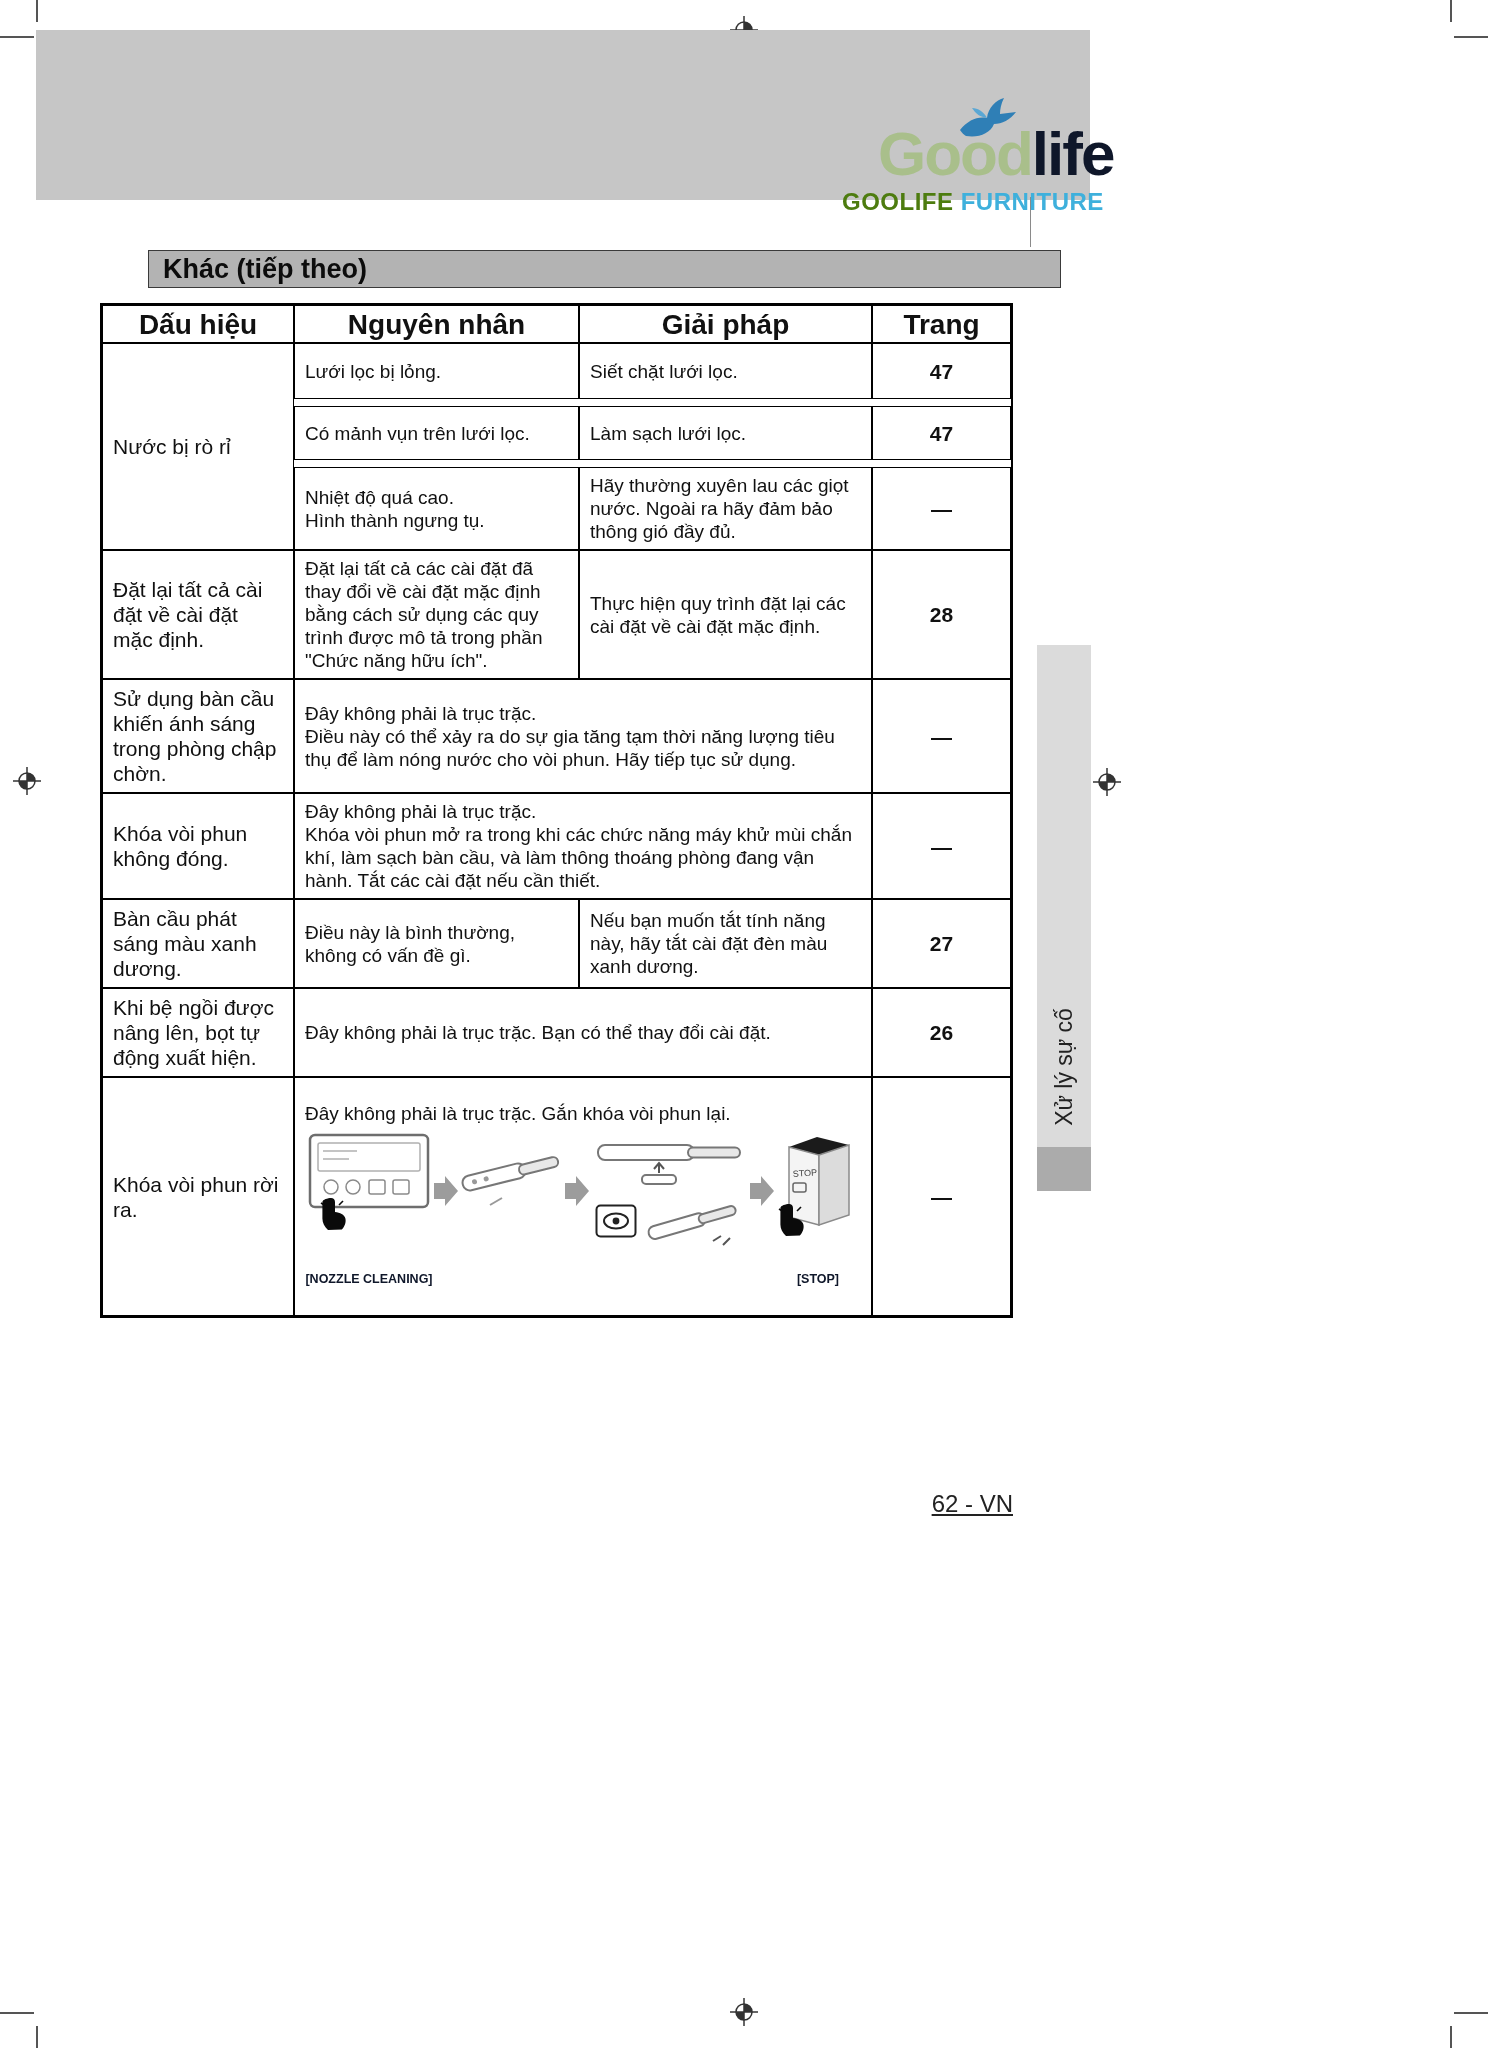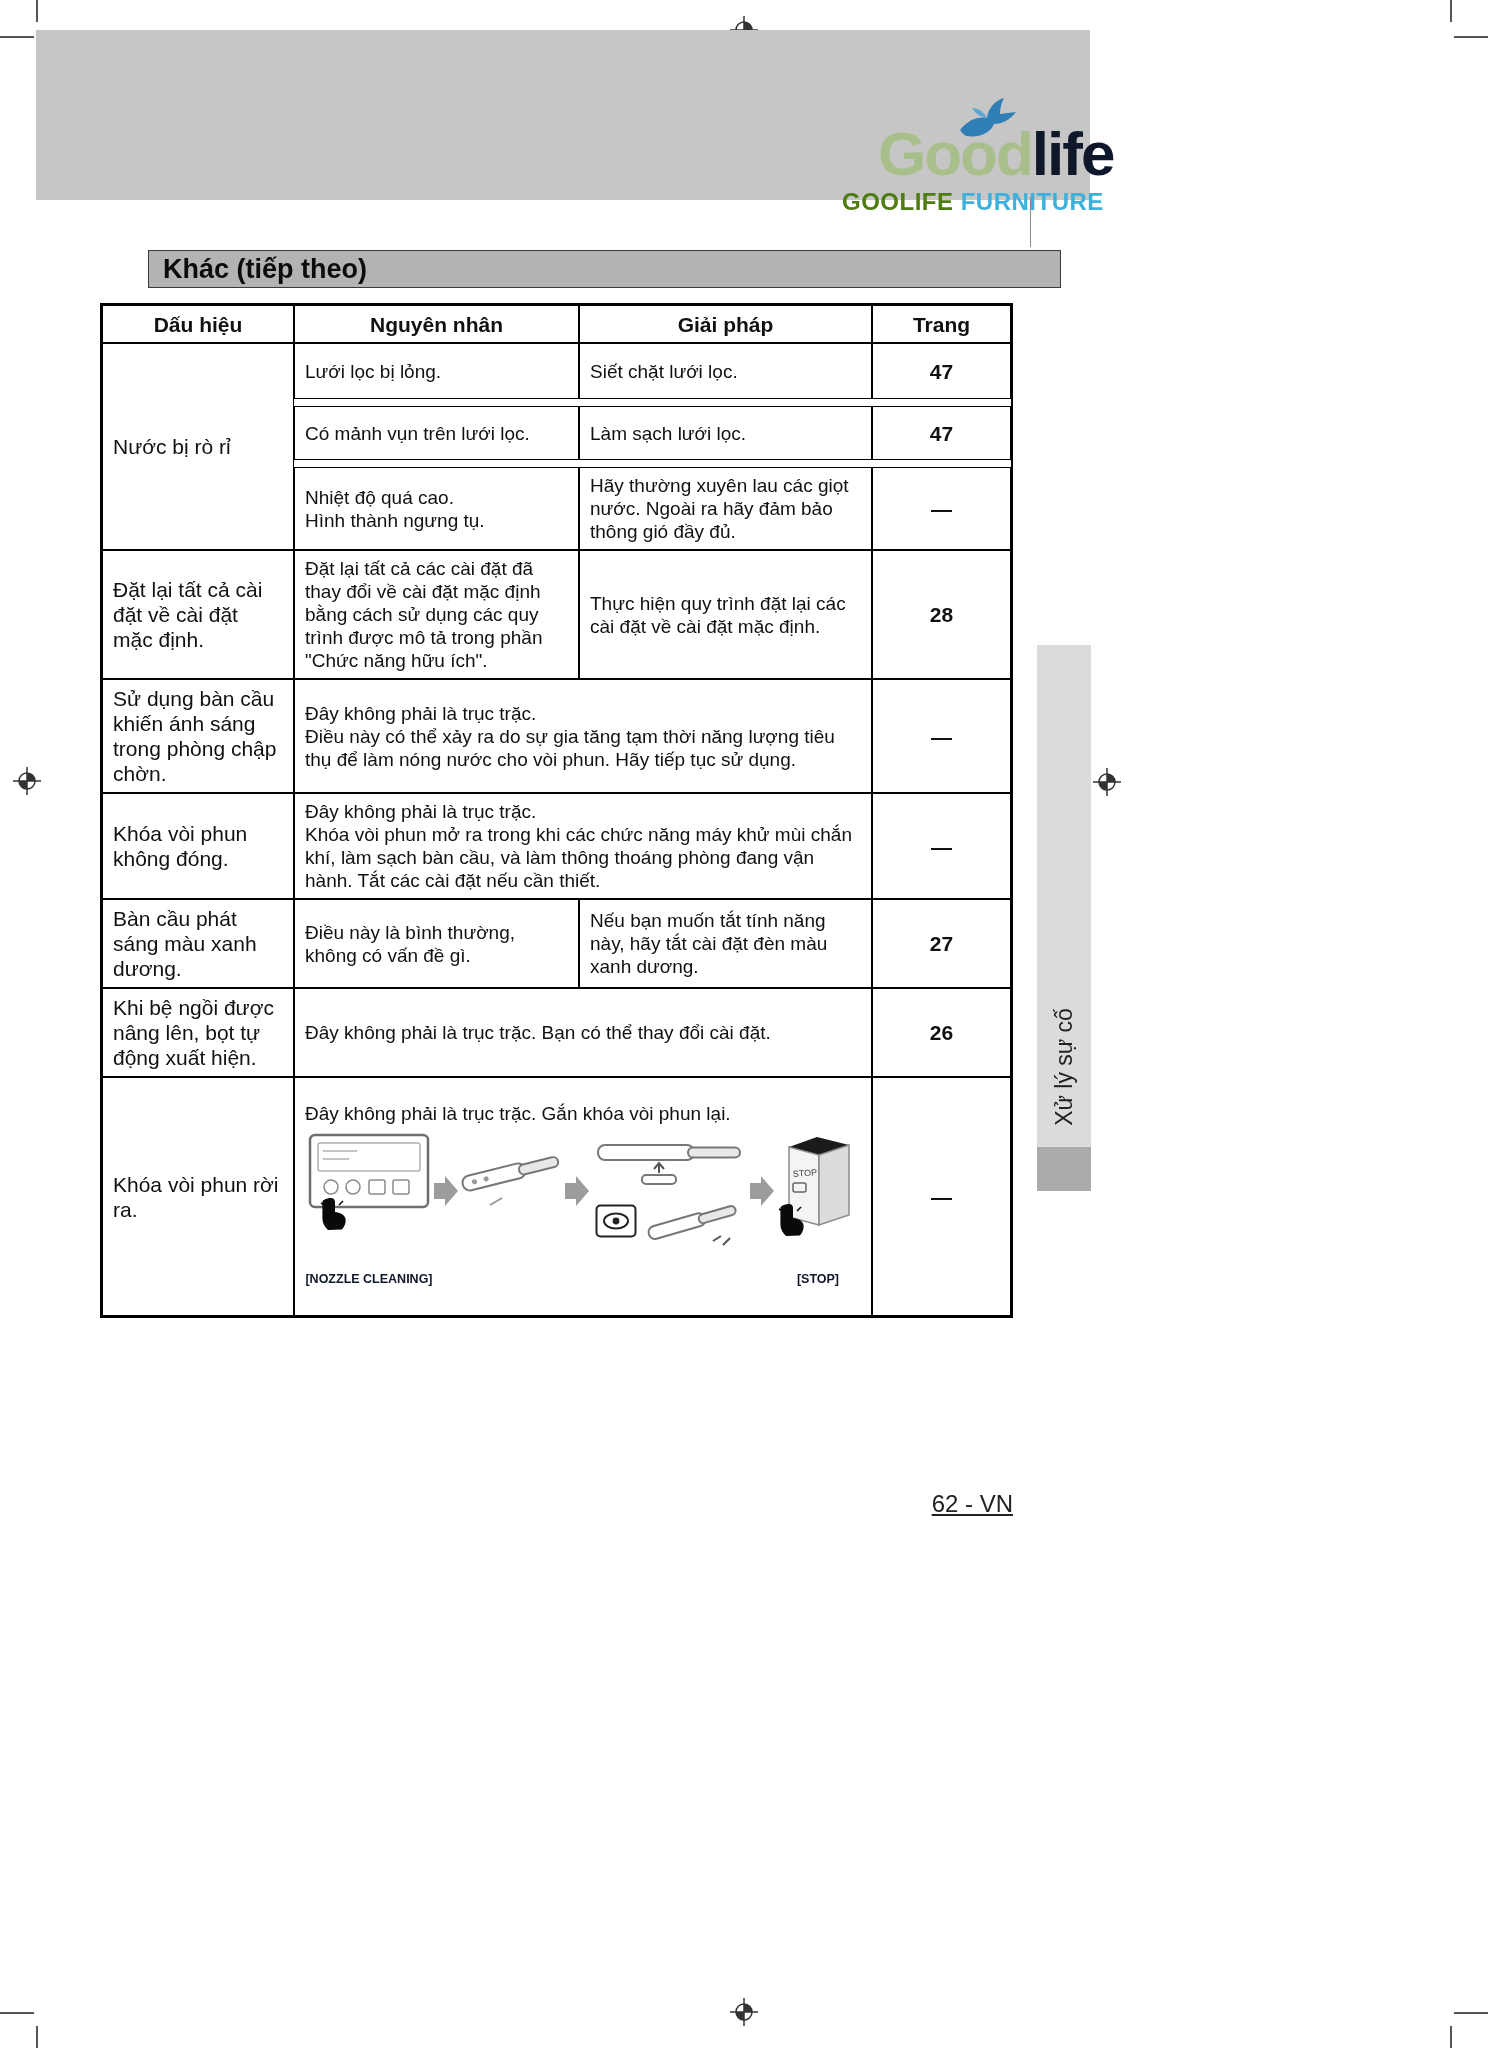--- a/index.html
+++ b/index.html
@@ -40,21 +40,21 @@
     grid-template-columns:192px 285px 293px 1fr;
     grid-template-rows:38px auto 7px auto 7px auto auto auto auto auto auto auto;
     border:2px solid #000; background:#fff;
   }
   .c {
     border:1px solid #000; padding:6px 10px;
     font-size:19px; line-height:23px;
     display:flex; flex-direction:column; justify-content:center;
     background:#fff;
   }
-  .head { font-weight:bold; font-size:21px; align-items:center; justify-content:center; text-align:left; padding:4px; }
+  .head { font-weight:bold; font-size:28px; align-items:center; justify-content:center; text-align:left; padding:4px; }
   .sym  { font-size:21px; line-height:25px; }
   .pg   { font-weight:bold; font-size:21px; align-items:center; justify-content:center; text-align:center; }
   .pre  { white-space:pre-line; }
   .gaprow { background:#fff; }
 
   
   .illu { justify-content:flex-start; padding:24px 10px; }
   .illu-strip { display:flex; align-items:flex-start; justify-content:space-between; margin-top:6px; height:160px; }
   .fig { position:relative; display:flex; flex-direction:column; align-items:center; justify-content:space-between; height:160px; }
   .fig-label { font-size:12.5px; font-weight:bold; white-space:nowrap; color:#0f172a; }

